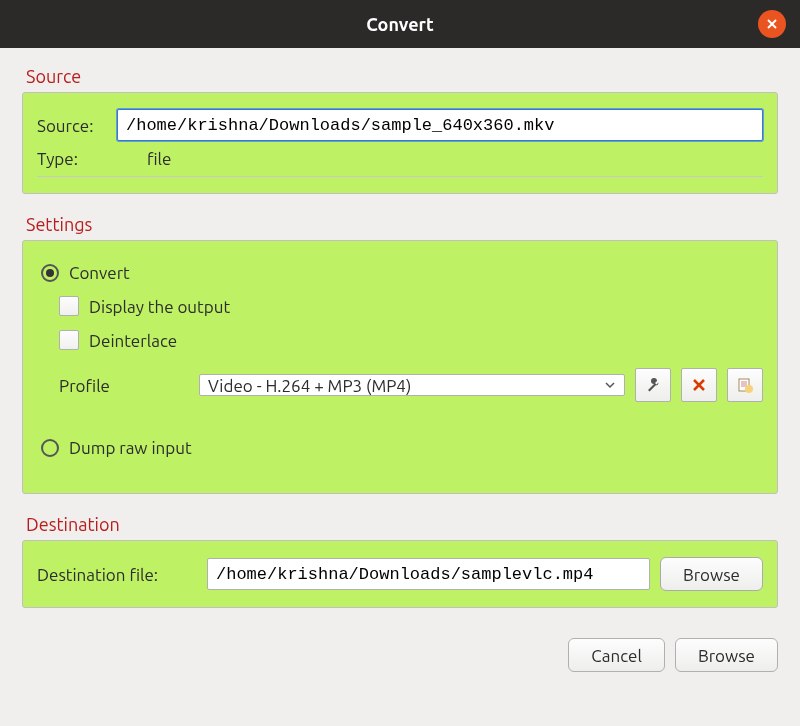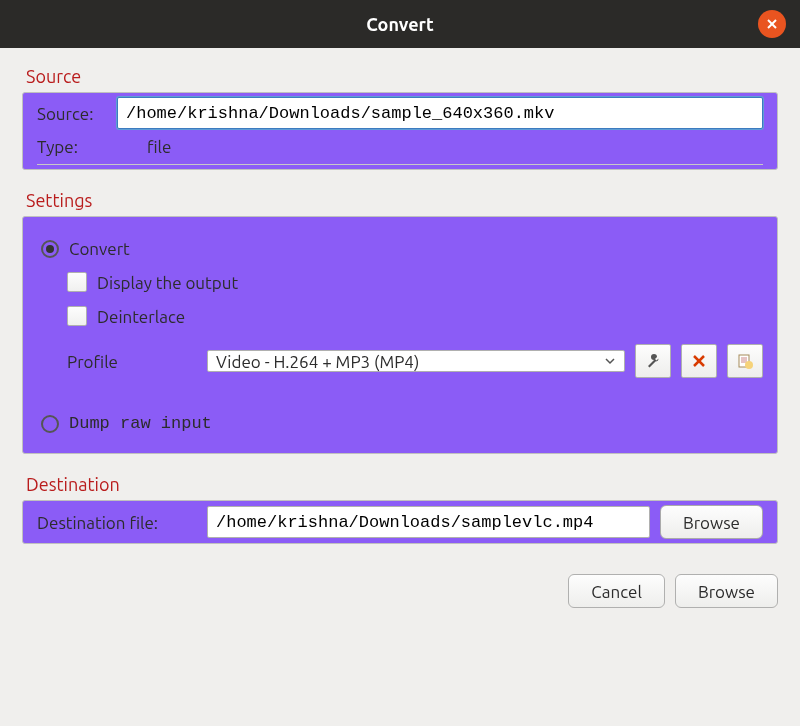--- a/index.html
+++ b/index.html
@@ -42,22 +42,22 @@
     }
     .section-label {
       font-size: 18px;
       color: #b91c1c;
       margin-bottom: 6px;
       margin-left: 4px;
     }
     .panel {
       border: 1px solid #c0c0bf;
       border-radius: 3px;
-      background: #8b5cf6;
-      padding: 4px 14px;
+      background: #bef264;
+      padding: 16px 14px;
       margin-bottom: 20px;
     }
     .row {
       display: flex;
       align-items: center;
       margin-bottom: 8px;
     }
     .row:last-child { margin-bottom: 0; }
     .lbl {
       width: 80px;
@@ -90,21 +90,21 @@
       cursor: pointer;
     }
     .radio-outer {
       width: 18px; height: 18px; border-radius: 50%;
       border: 2px solid #555; display:flex;align-items:center;justify-content:center;
     }
     .radio-inner {
       width: 8px; height: 8px; border-radius: 50%; background: #333;
     }
     .sub-block {
-      margin-left: 30px;
+      margin-left: 22px;
     }
     .check-row {
       display: flex;
       align-items: center;
       gap: 10px;
       margin-bottom: 14px;
       cursor: pointer;
     }
     .checkbox {
       width: 20px; height: 20px;
@@ -233,21 +233,21 @@
             <rect x="3" y="3" width="10" height="12" fill="#fff" stroke="#a58b5b" stroke-width="1"></rect>
             <line x1="5" y1="6" x2="11" y2="6" stroke="#c88" stroke-width="1"></line>
             <line x1="5" y1="8" x2="11" y2="8" stroke="#c88" stroke-width="1"></line>
             <line x1="5" y1="10" x2="11" y2="10" stroke="#c88" stroke-width="1"></line>
             <circle cx="13" cy="13" r="4" fill="#f6d37a"></circle>
           </svg>
         </div>
       </div>
     </div>
 
-    <div class="radio-row" style="margin-top:36px;margin-bottom:0;font-family:Liberation Mono, monospace;">
+    <div class="radio-row" style="margin-top:36px;margin-bottom:16px;">
       <div class="radio-outer"></div>
       <span>Dump raw input</span>
     </div>
   </div>
 
   <div class="section-label">Destination</div>
   <div class="panel" style="margin-bottom:14px;">
     <div class="dest-row">
       <div class="dest-label">Destination file:</div>
       <input type="text" value="/home/krishna/Downloads/samplevlc.mp4" style="">

